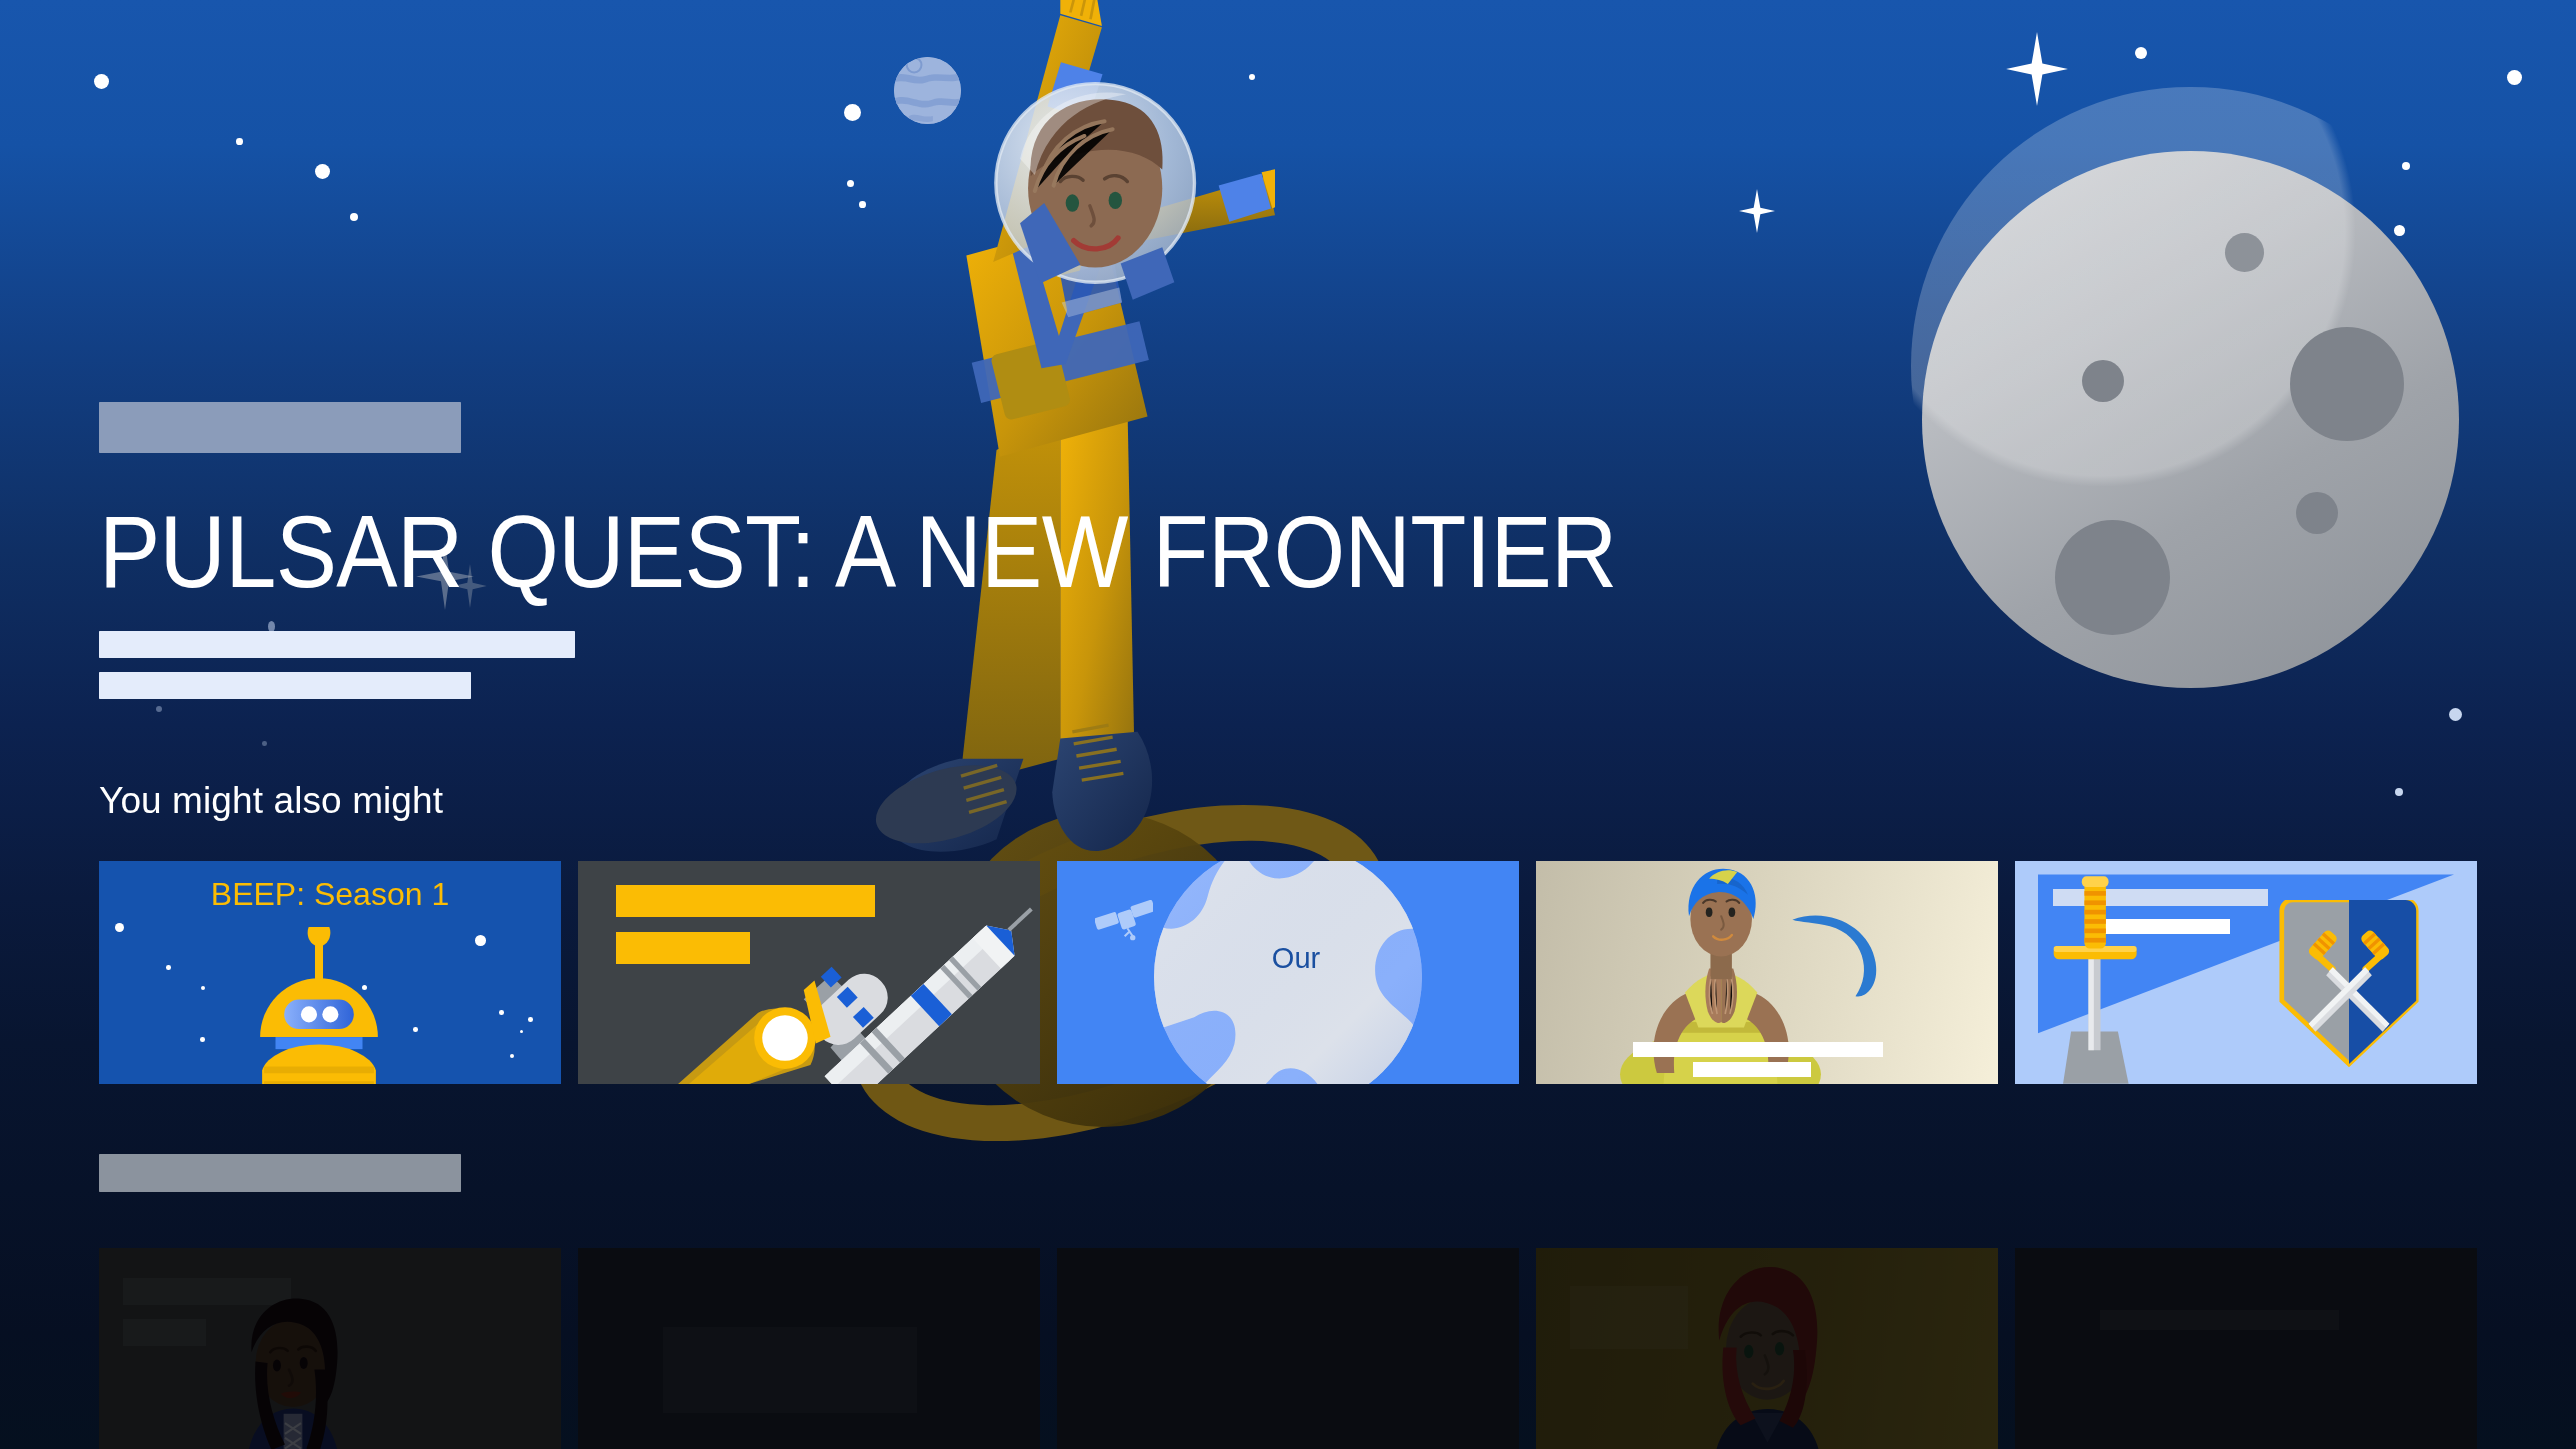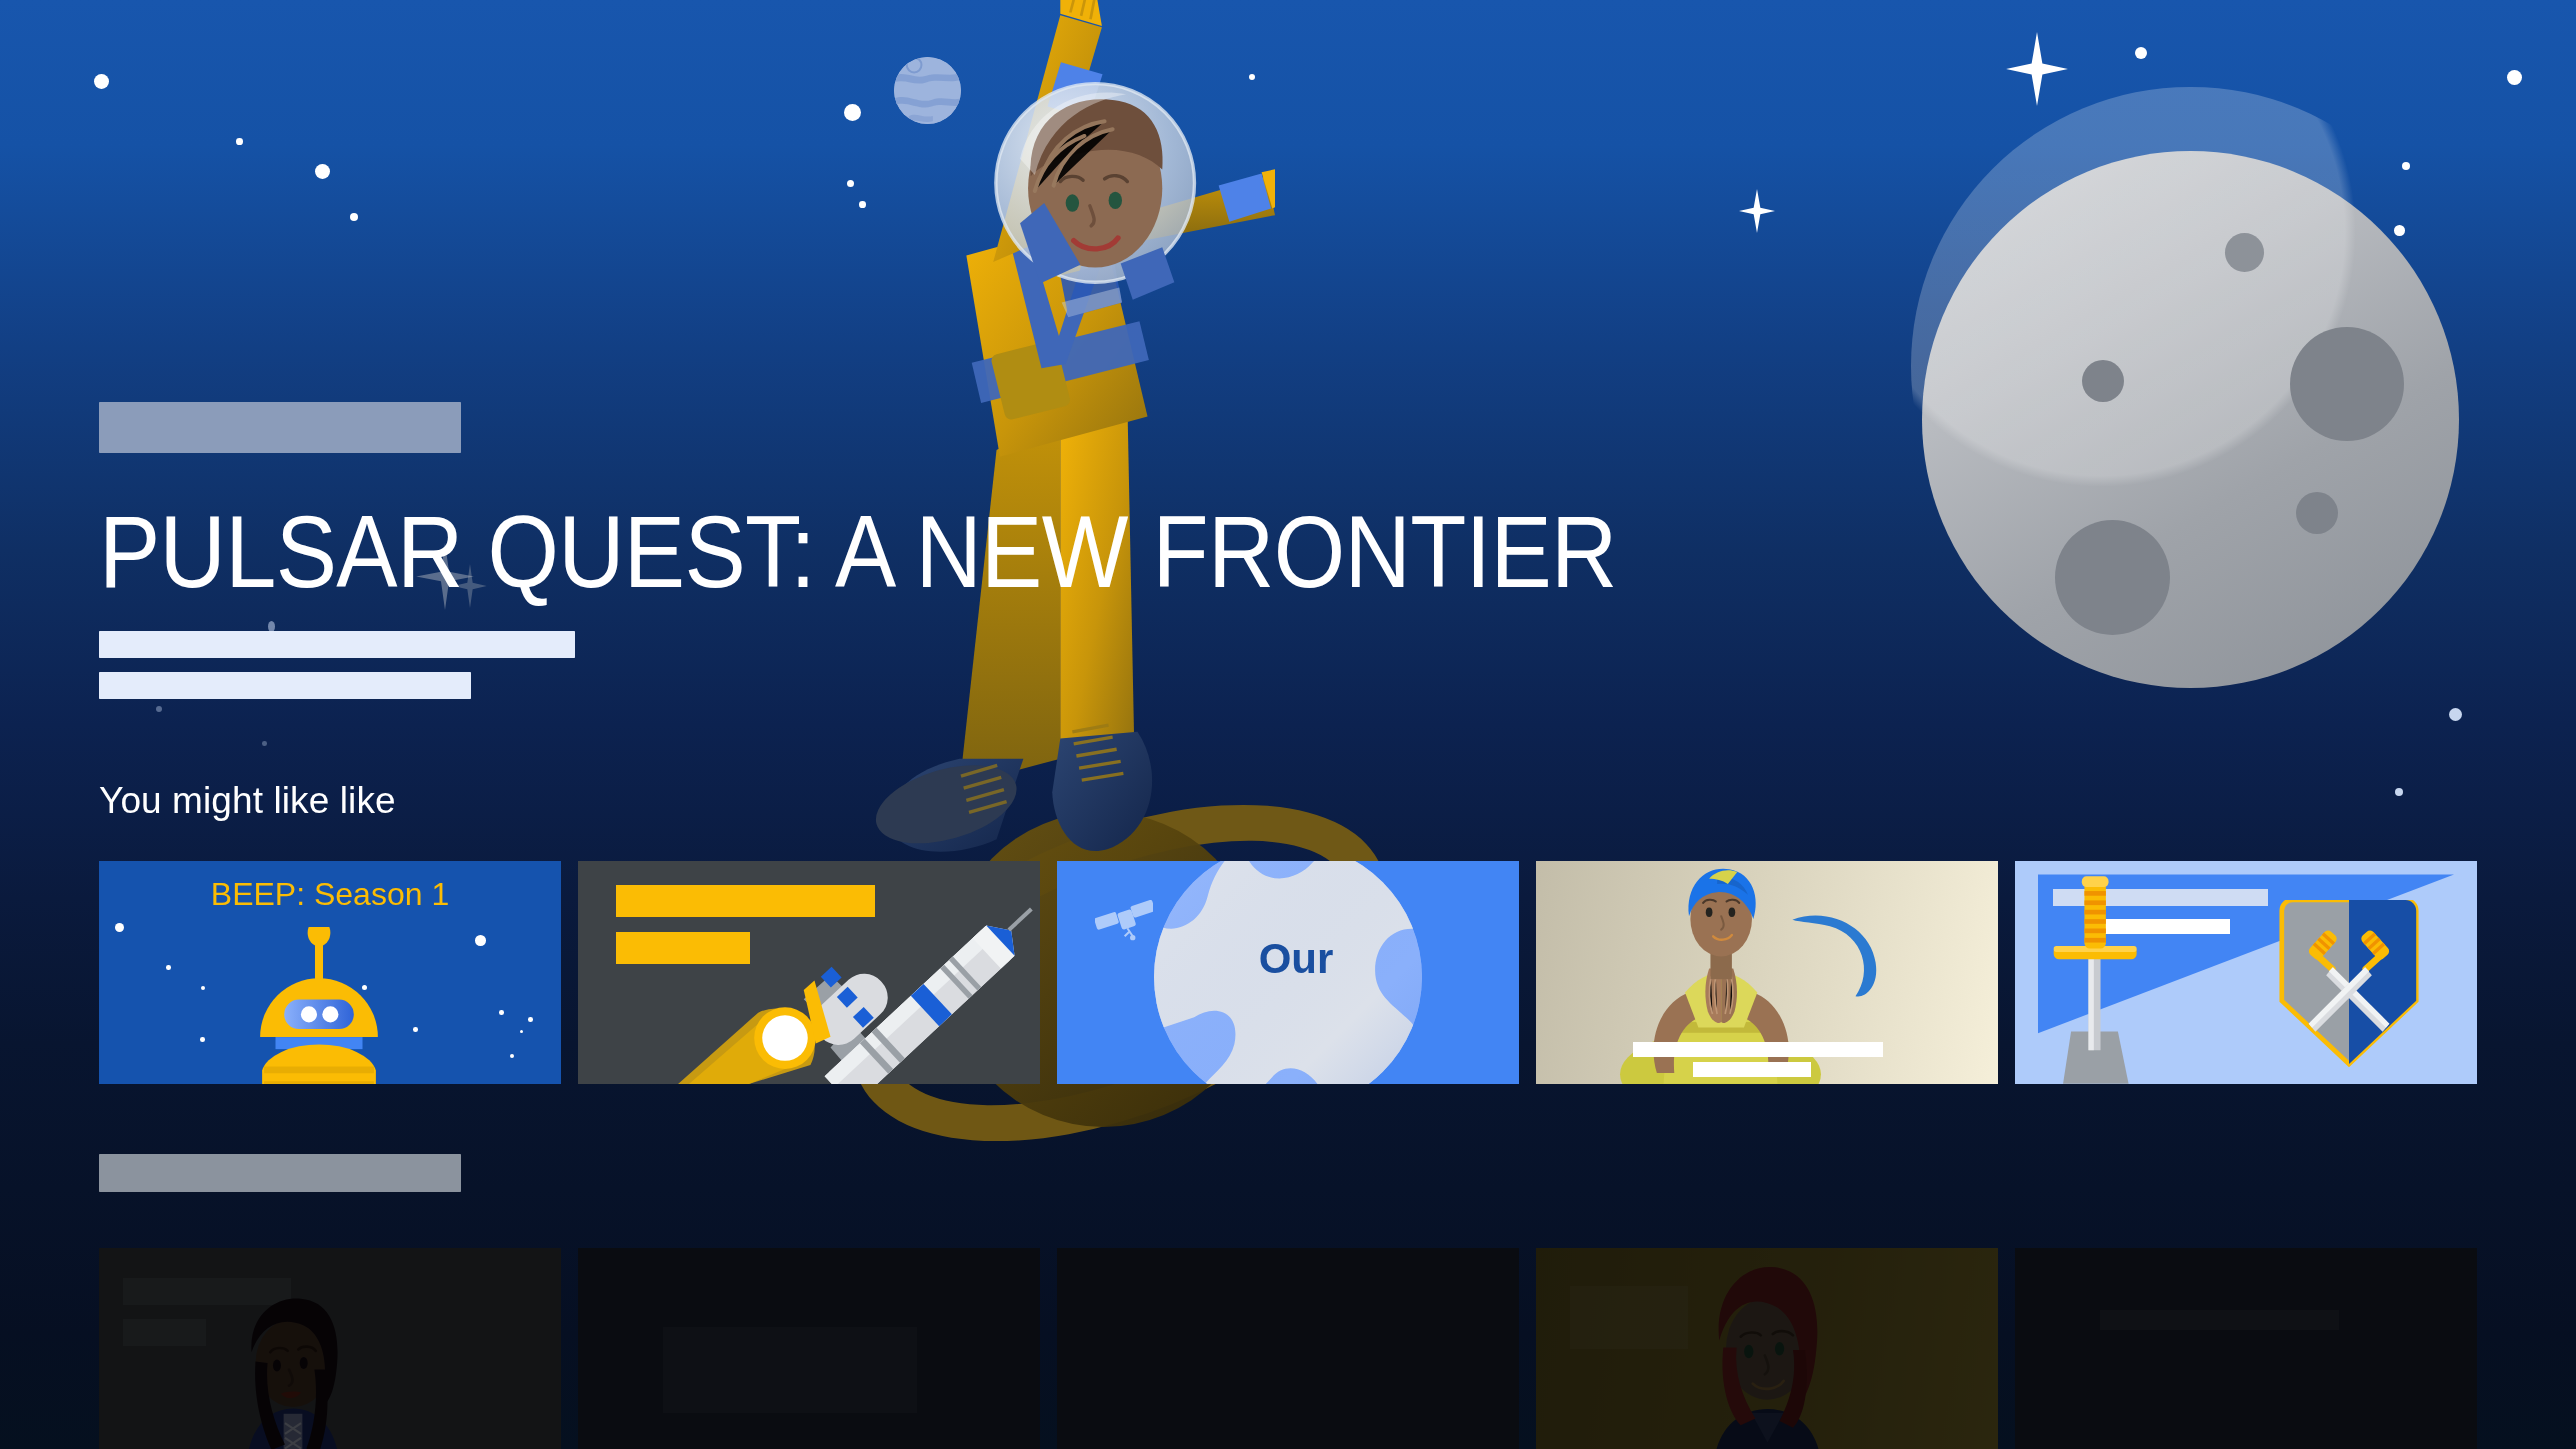--- a/index.html
+++ b/index.html
@@ -114,21 +114,21 @@
   .c-rocket .bar { position:absolute; background:#fbbc04; }
 
   
   .c-planet { background:#4285f4; }
   .c-planet .globe {
     position:absolute; left:50%; top:52%; transform:translate(-50%,-50%);
     width:268px; height:268px; border-radius:50%; background:#8ab0fb; overflow:hidden;
   }
   .c-planet .label {
     position:absolute; left:16px; right:0; top:44%; transform:translateY(-50%);
-    text-align:center; color:#1a4fa0; font-size:42px; font-weight:700; line-height:1.08;
+    text-align:center; color:#1a4fa0; font-size:29px; font-weight:400; line-height:1.08;
   }
 
   
   .c-medit { background:linear-gradient(100deg,#c3bda9 0%, #d9d3bd 45%, #f5efd9 100%); }
   .c-medit .white-bar { position:absolute; background:#ffffff; }
 
   
   .c-sword { background:#aecbfa; }
   .c-sword .wedge { position:absolute; background:#4285f4; }
   .c-sword .bar { position:absolute; }
@@ -291,21 +291,21 @@
   </svg>
 
   <div id="hero">
     <div id="ph-top" class="ph-bar"></div>
     <h1 id="hero-title">PULSAR QUEST: A NEW FRONTIER</h1>
     <div id="ph-sub1" class="ph-bar"></div>
     <div id="ph-sub2" class="ph-bar"></div>
   </div>
 
   <div id="rail-1">
-    <div id="rail-title">You might like like</div>
+    <div id="rail-title">You might also might</div>
 
     <div class="card-row">
 
       <div class="card c-beep">
         <div class="title">BEEP: Season 1</div>
         <span class="star2" style="left:16px;  top:62px;  width:9.4px; height:9.4px;"></span>
         <span class="star2" style="left:67px; top:104px; width:4.7px;  height:4.7px;"></span>
         <span class="star2" style="left:102px; top:125px; width:4px;  height:4px;"></span>
         <span class="star2" style="left:101px; top:176px; width:4.7px;  height:4.7px;"></span>
         <span class="star2" style="left:376px; top:74px; width:10.7px; height:10.7px;"></span>

